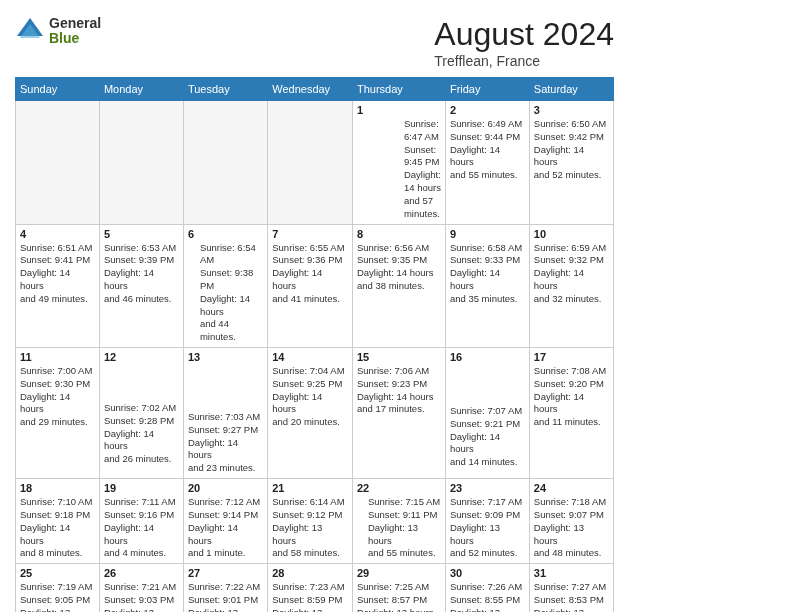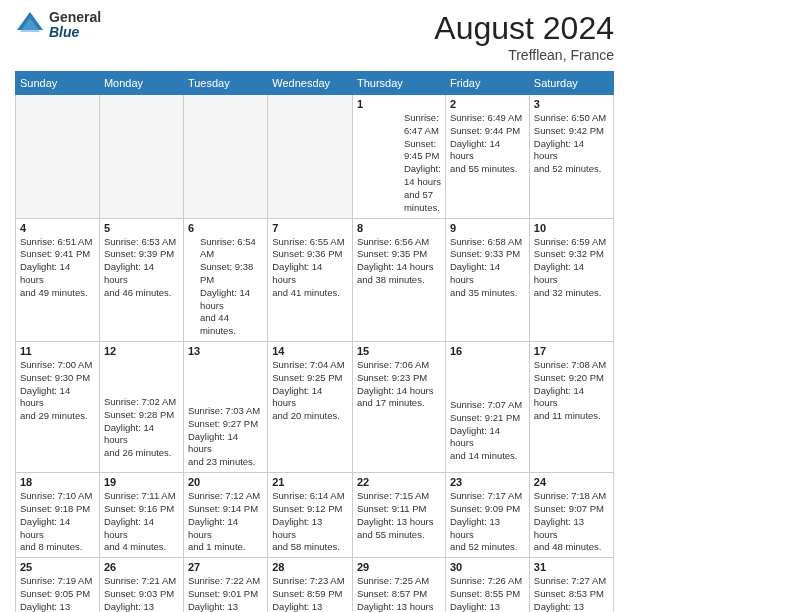--- a/index.html
+++ b/index.html
@@ -6,48 +6,48 @@
     body {
       font-family: Arial, sans-serif;
       background: #fff;
       width: 792px;
       height: 612px;
       overflow: hidden;
     }
     .page {
       width: 629px;
       height: 612px;
-      padding: 10px 15px;
+      padding: 16px 15px;
     }
     .header {
       display: flex;
       justify-content: space-between;
       align-items: flex-start;
       margin-bottom: 8px;
     }
     .logo {
       display: flex;
       align-items: center;
       gap: 4px;
     }
     .logo-text {
       display: flex;
       flex-direction: column;
       font-size: 14px;
       font-weight: bold;
       line-height: 1.1;
     }
     .logo-text .general { color: #333; }
-    .logo-text .blue { color: #0c4a6e; font-style: italic; }
+    .logo-text .blue { color: #4d7c0f; }
     .logo-icon {
       width: 30px;
       height: 30px;
     }
     .title-block {
-      text-align: right;
+      text-align: left;
     }
     .month-year {
       font-size: 32px;
       font-weight: normal;
       color: #222;
     }
     .location {
       font-size: 14px;
       color: #444;
     }
@@ -294,21 +294,21 @@
           </td>
           <td>
             <span class="day-num">21</span>
             <div class="day-info" style="white-space: pre-line;">Sunrise: 6:14 AM
 Sunset: 9:12 PM
 Daylight: 13 hours
 and 58 minutes.</div>
           </td>
           <td>
             <span class="day-num">22</span>
-            <div class="day-info" style="white-space: pre-line;">Sunrise: 7:15 AM
+            <div class="day-info" style="white-space: pre-line; margin-left: 11px;">Sunrise: 7:15 AM
 Sunset: 9:11 PM
 Daylight: 13 hours
 and 55 minutes.</div>
           </td>
           <td>
             <span class="day-num">23</span>
             <div class="day-info" style="white-space: pre-line;">Sunrise: 7:17 AM
 Sunset: 9:09 PM
 Daylight: 13 hours
 and 52 minutes.</div>

